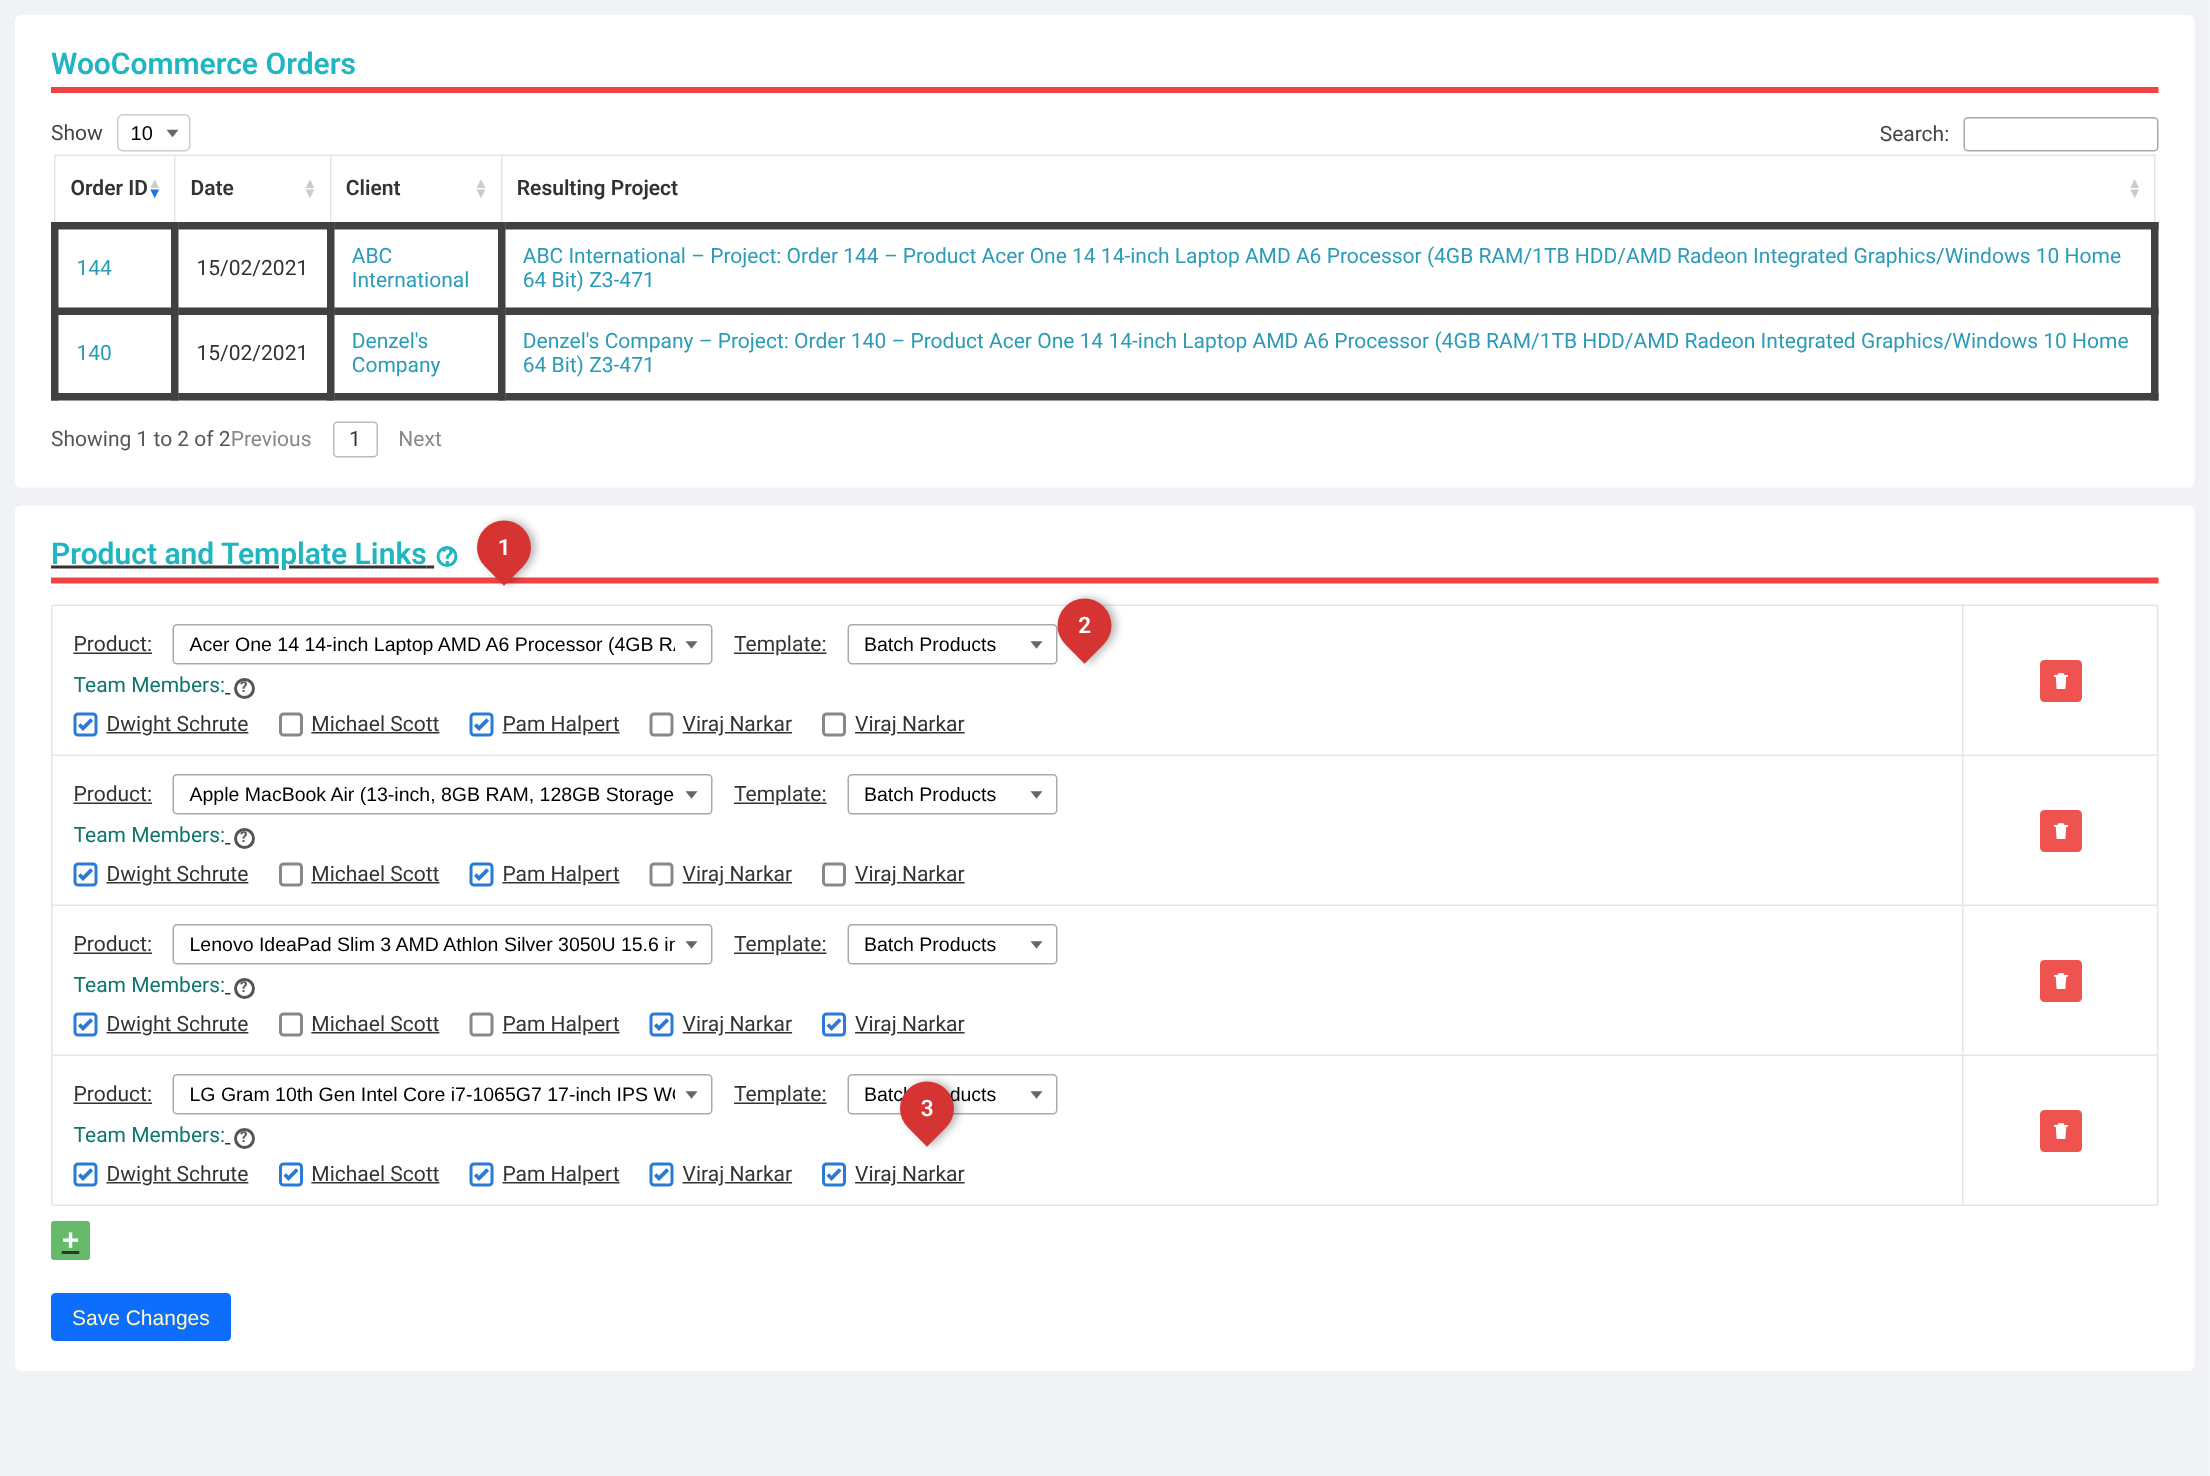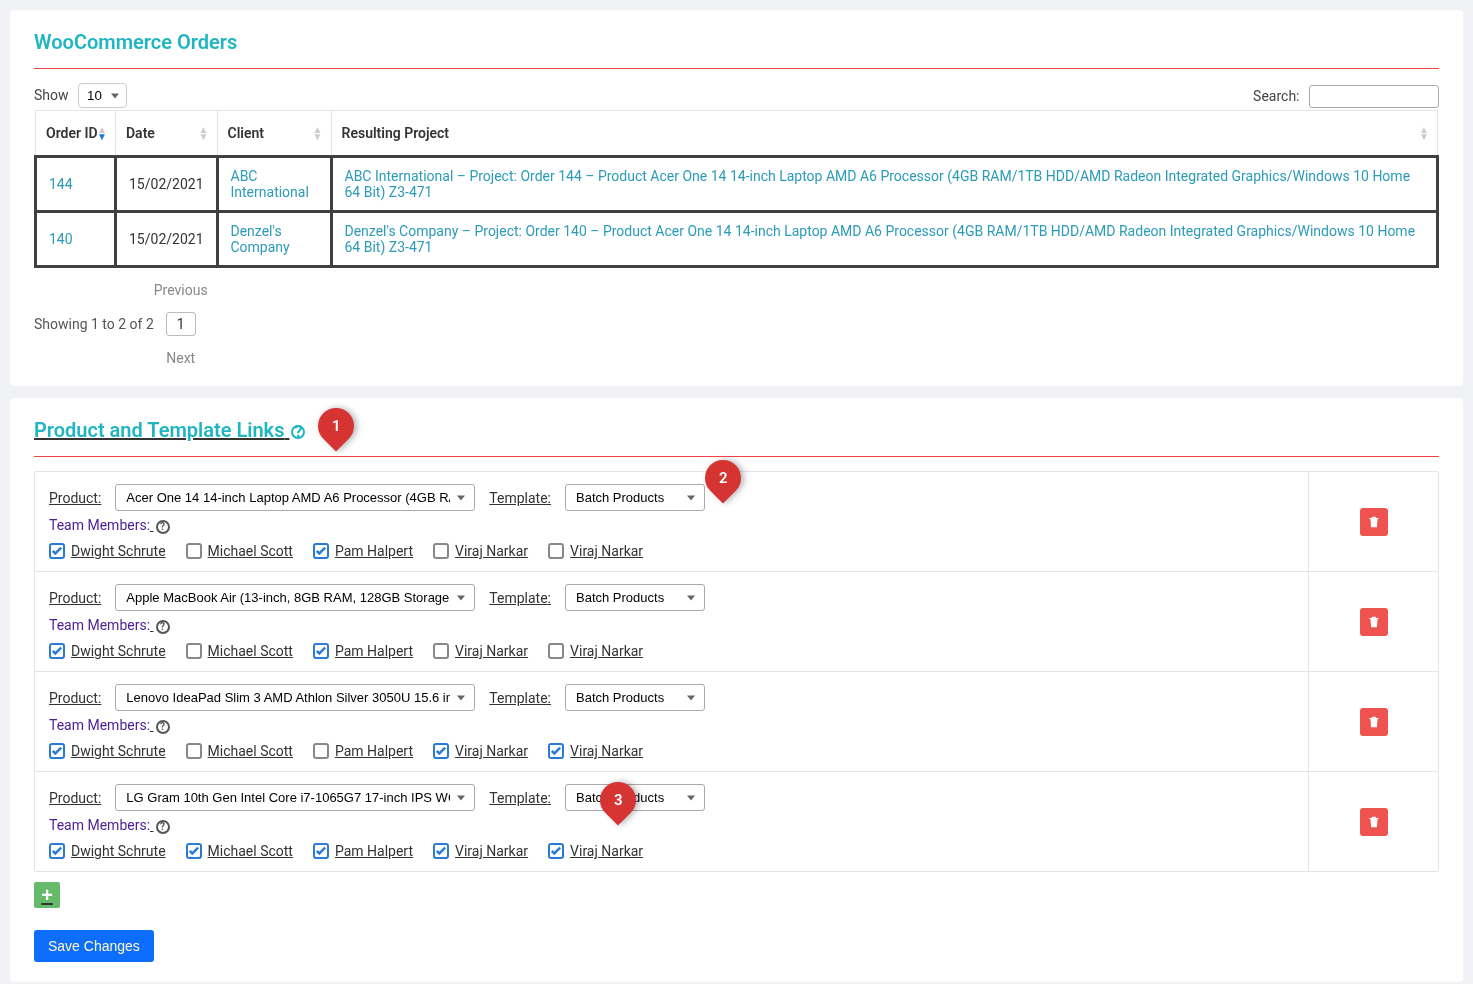--- a/index.html
+++ b/index.html
@@ -1,48 +1,48 @@
 <!DOCTYPE html>
 <html><head>
 <meta charset="utf-8">
 <style>
 * { box-sizing: border-box; margin: 0; padding: 0; }
 body { font-family: -apple-system, BlinkMacSystemFont, "Segoe UI", Roboto, sans-serif; background: #f0f2f5; padding: 10px; color: #333; font-size: 14px; }
 .card { background: #fff; border-radius: 4px; padding: 20px 24px; margin-bottom: 12px; }
-.card-title { color: #1fb6c1; font-size: 20px; font-weight: 600; margin-bottom: 14px; border-bottom: 1px solid #ef4444; padding-bottom: 14px; }
+.card-title { color: #1fb6c1; font-size: 20px; font-weight: 600; margin-bottom: 14px; border-bottom: 4px solid #ef4444; padding-bottom: 4px; }
 .card-title .help-icon { font-size: 16px; }
 .controls-row { display: flex; justify-content: space-between; align-items: flex-end; margin-bottom: 2px; font-size: 14px; color: #444; }
 .show-select { border: 1px solid #ccc; border-radius: 4px; padding: 4px 24px 4px 8px; margin-left: 6px; background: #fff; appearance: none; position: relative; }
 .show-wrap { position: relative; display: inline-block; }
 .show-wrap::after { content: ""; position: absolute; right: 8px; top: 50%; transform: translateY(-50%); border-left: 4px solid transparent; border-right: 4px solid transparent; border-top: 5px solid #666; pointer-events: none; }
 .search-input { border: 1px solid #aaa; border-radius: 3px; padding: 3px 6px; width: 130px; margin-left: 6px; }
 table.orders { width: 100%; border-collapse: collapse; font-size: 14px; }
 table.orders th { border: 1px solid #e5e5e5; padding: 14px 10px; text-align: left; font-weight: 600; color: #333; position: relative; background: #fff; }
 table.orders th .sort { position: absolute; right: 8px; top: 50%; transform: translateY(-50%); color: #ccc; font-size: 10px; line-height: 7px; }
 table.orders th .sort .down.active { color: #1a73e8; }
-table.orders td { border: 3px solid #404040; padding: 10px 12px; vertical-align: middle; }
+table.orders td { border: 5px solid #404040; padding: 10px 12px; vertical-align: middle; }
 table.orders a { color: #2b9bb8; text-decoration: none; }
 .table-footer { display: flex; align-items: center; margin-top: 14px; font-size: 14px; color: #555; }
-.pager { display: flex; align-items: center; gap: 14px; flex-direction: column; }
+.pager { display: flex; align-items: center; gap: 14px; }
 .pager .page-btn { border: 1px solid #bbb; border-radius: 3px; padding: 3px 10px; background: #fff; color: #333; }
 .pager .muted { color: #888; }
 .link-rows { border: 1px solid #e5e5e5; border-radius: 2px; }
 .link-row { display: flex; align-items: stretch; border-bottom: 1px solid #e5e5e5; }
 .link-row:last-child { border-bottom: none; }
 .link-main { flex: 1; padding: 12px 14px; }
 .link-del { width: 130px; border-left: 1px solid #e5e5e5; display: flex; align-items: center; justify-content: center; }
 .del-btn { background: #ef5350; border: none; border-radius: 3px; width: 28px; height: 28px; display: flex; align-items: center; justify-content: center; cursor: pointer; }
 .del-btn svg { width: 14px; height: 14px; fill: #fff; }
 .row1 { display: flex; align-items: center; gap: 14px; margin-bottom: 6px; }
 .row1 label { font-size: 14px; color: #333; }
 .prod-select { border: 1px solid #aaa; border-radius: 3px; padding: 5px 24px 5px 10px; width: 360px; appearance: none; background: #fff; font-size: 13px; }
 .sel-wrap { position: relative; display: inline-block; }
 .sel-wrap::after { content: ""; position: absolute; right: 10px; top: 50%; transform: translateY(-50%); border-left: 4px solid transparent; border-right: 4px solid transparent; border-top: 5px solid #666; pointer-events: none; }
 .tmpl-select { border: 1px solid #aaa; border-radius: 3px; padding: 5px 24px 5px 10px; width: 140px; appearance: none; background: #fff; font-size: 13px; }
-.tm-label { font-size: 14px; color: #4c1d95; margin-bottom: 10px; display: inline-block; }
+.tm-label { font-size: 14px; color: #0f766e; margin-bottom: 10px; display: inline-block; }
 .help-icon { color: #1fb6c1; display: inline-flex; width: 14px; height: 14px; border: 2px solid #1fb6c1; border-radius: 50%; align-items: center; justify-content: center; font-size: 10px; font-weight: bold; margin-left: 2px; }
 .help-dark { color: #555; border-color: #555; }
 .members { display: flex; gap: 20px; flex-wrap: wrap; }
 .member { display: flex; align-items: center; gap: 6px; font-size: 14px; color: #333; }
 .chk { width: 16px; height: 16px; border: 2px solid #2b7bd6; border-radius: 3px; display: inline-flex; align-items: center; justify-content: center; background: #fff; cursor: pointer; }
 .chk.unchecked { border-color: #888; }
 .chk svg { width: 10px; height: 10px; display: none; }
 .chk.checked svg { display: block; stroke: #2b7bd6; stroke-width: 3; fill: none; }
 .add-btn { background: #66bb6a; border: none; width: 26px; height: 26px; color: #fff; font-size: 20px; font-weight: bold; display: flex; align-items: center; justify-content: center; cursor: pointer; margin-top: 10px; border-radius: 2px; }
 .save-btn { background: #0d6efd; color: #fef9c3; border: none; border-radius: 3px; padding: 8px 14px; font-size: 14px; margin-top: 22px; cursor: pointer; }

